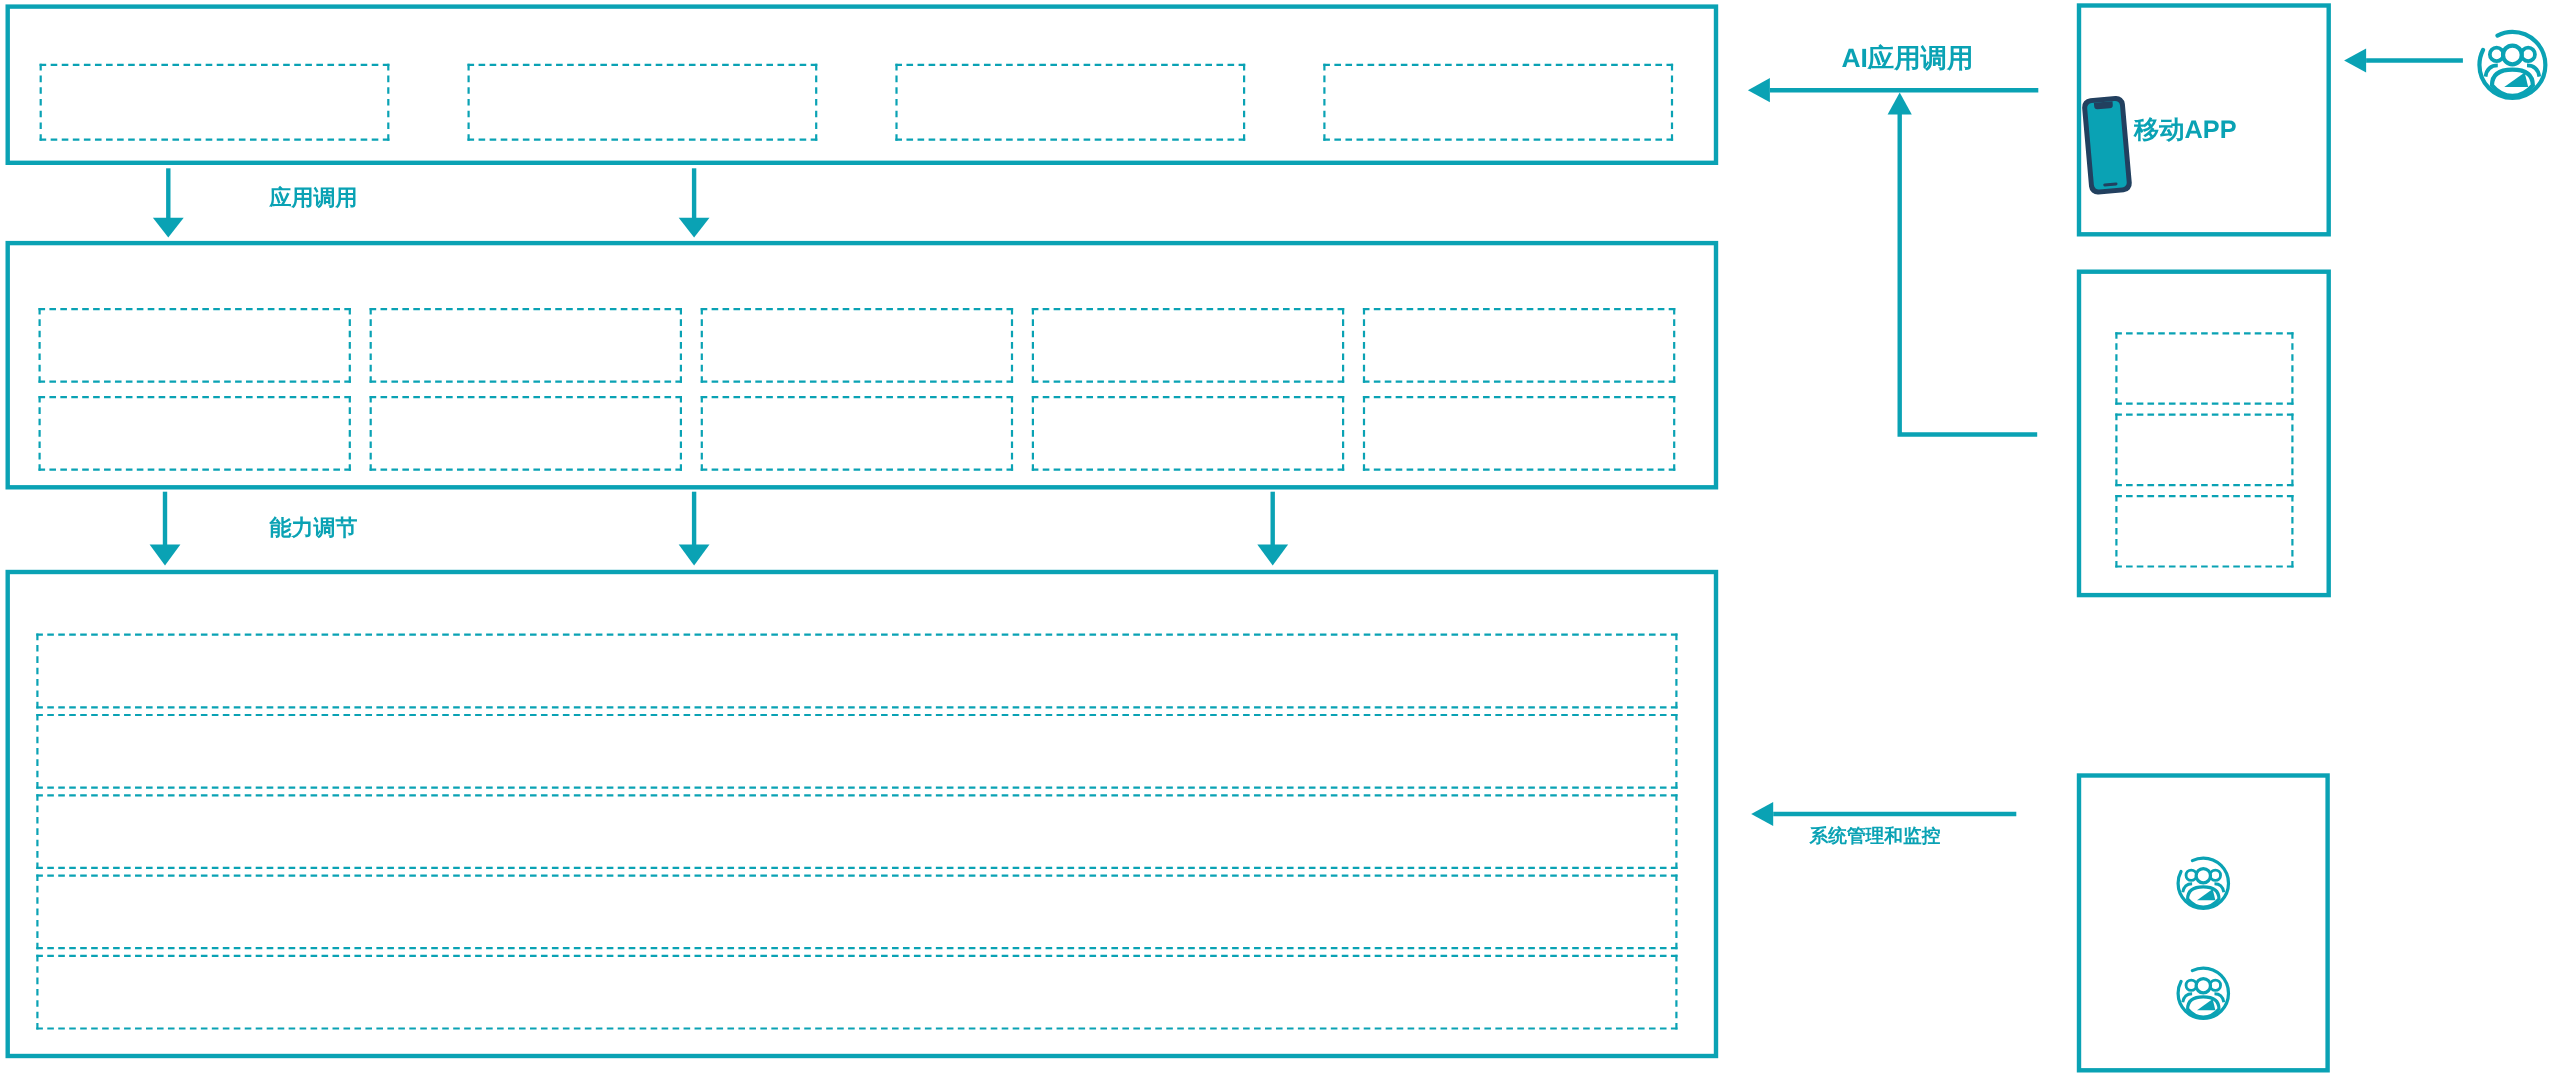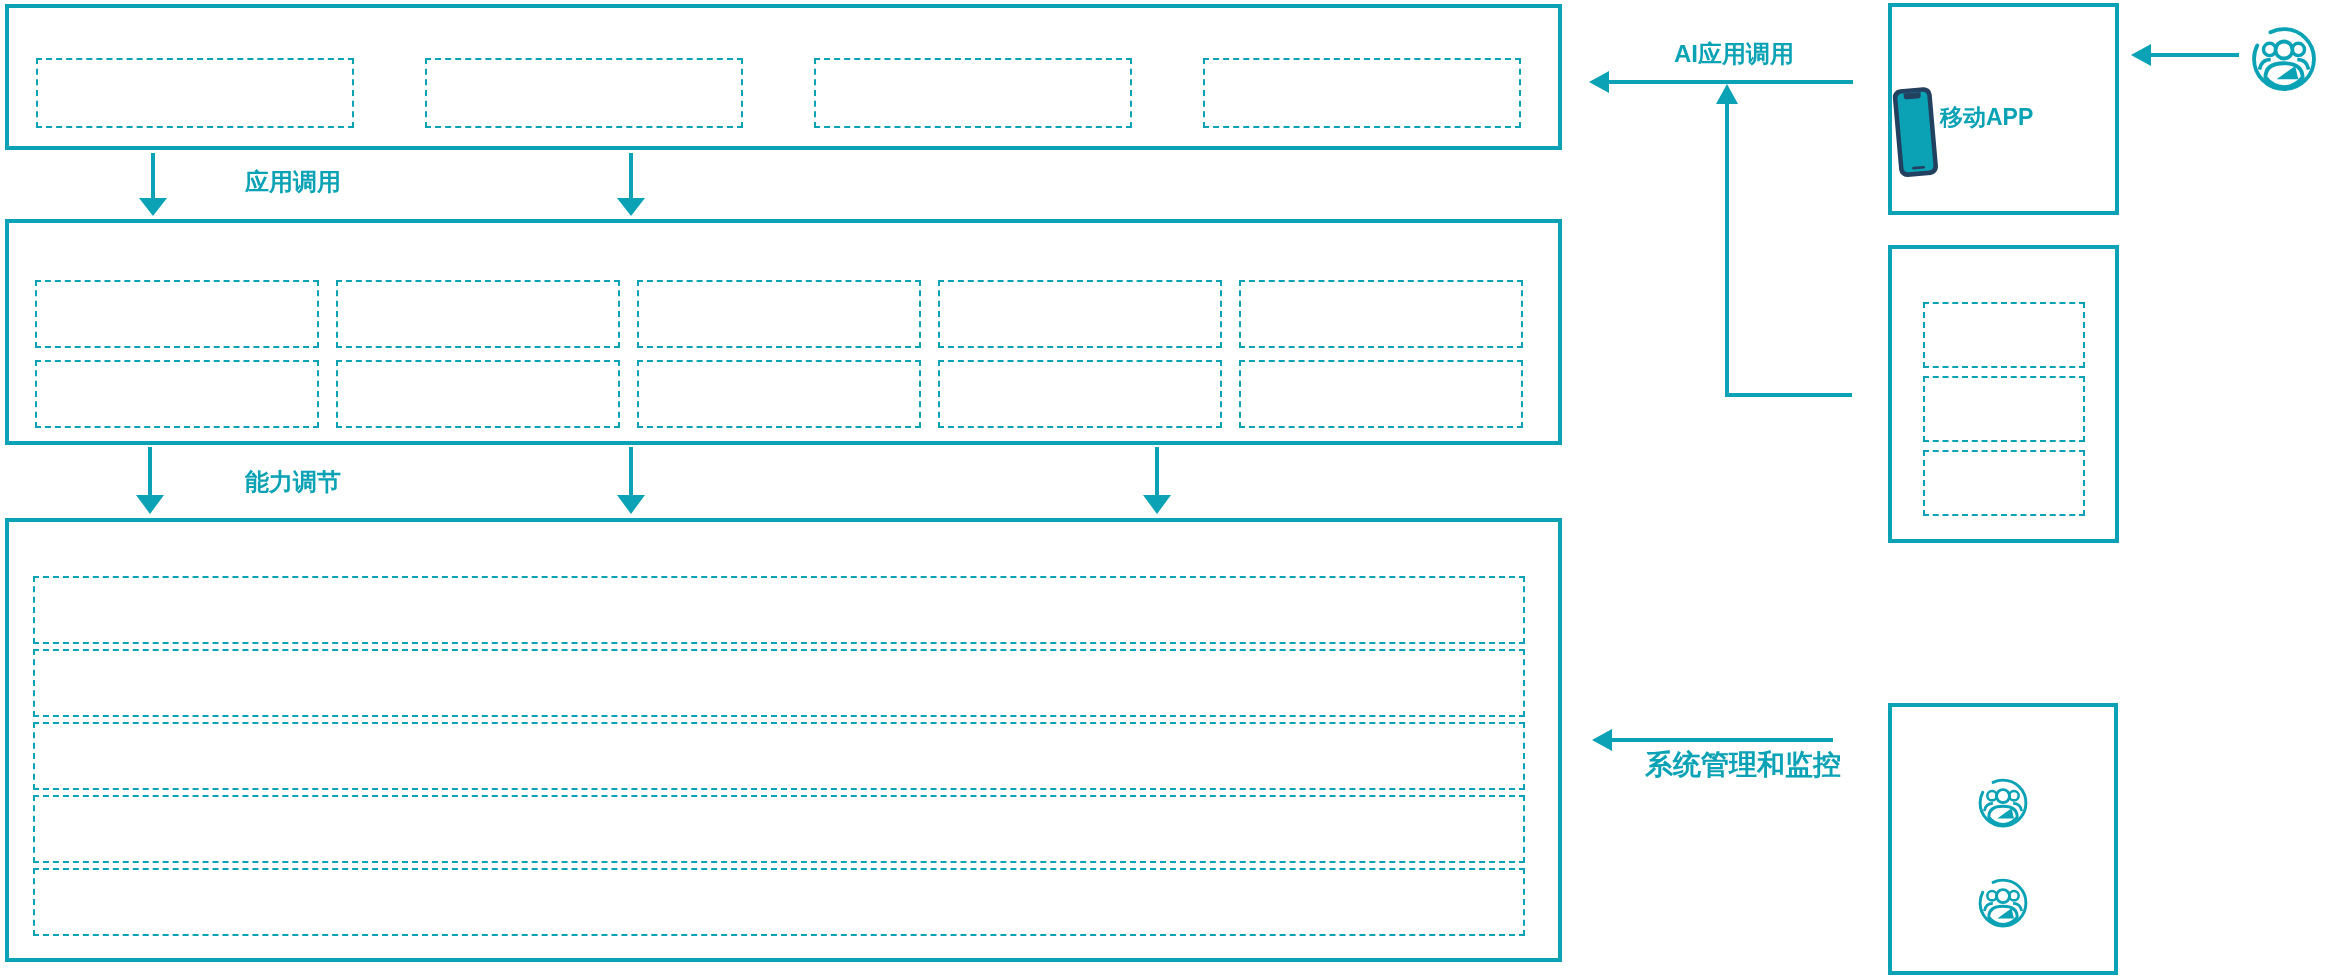--- a/index.html
+++ b/index.html
@@ -34,25 +34,25 @@
   #panel-bottom .ph { width:1492px; height:68px; }
 
   #panel-right-mid .slots { display:flex; flex-direction:column; align-items:center;
                             gap:8px; padding-top:53px; }
   #panel-right-mid .ph { width:162px; height:66px; }
 
   #panel-right-bot .slots { display:flex; flex-direction:column; align-items:center;
                             gap:48px; padding-top:70px; }
 
   .flow-label { position:absolute; color:var(--teal); font-weight:700;
-                font-size:24px; line-height:1; white-space:nowrap; }
+                font-size:20px; line-height:1; white-space:nowrap; }
   #label-app-call { left:245px;  top:170px; }
   #label-cap      { left:245px;  top:470px; }
   #label-ai       { left:1674px; top:42px;  font-size:24px; }
-  #label-sys      { left:1645px; top:751px; font-size:28px; }
+  #label-sys      { left:1645px; top:751px; font-size:17px; }
 
   .phone-icon { width:48px; height:96px; margin-top:48px; }
   .mobile-label { margin-top:16px; color:var(--teal); font-weight:700; font-size:23px; line-height:1; }
 
   .users-icon { width:52px; height:52px; display:block; }
   #external-user { position:absolute; left:2250px; top:25px; width:68px; height:68px; }
 
   .ic-stroke { stroke:var(--teal); fill:none; }
   .ic-white  { fill:#fff; stroke:var(--teal); }
   .ic-fill   { fill:var(--teal); stroke:none; }

